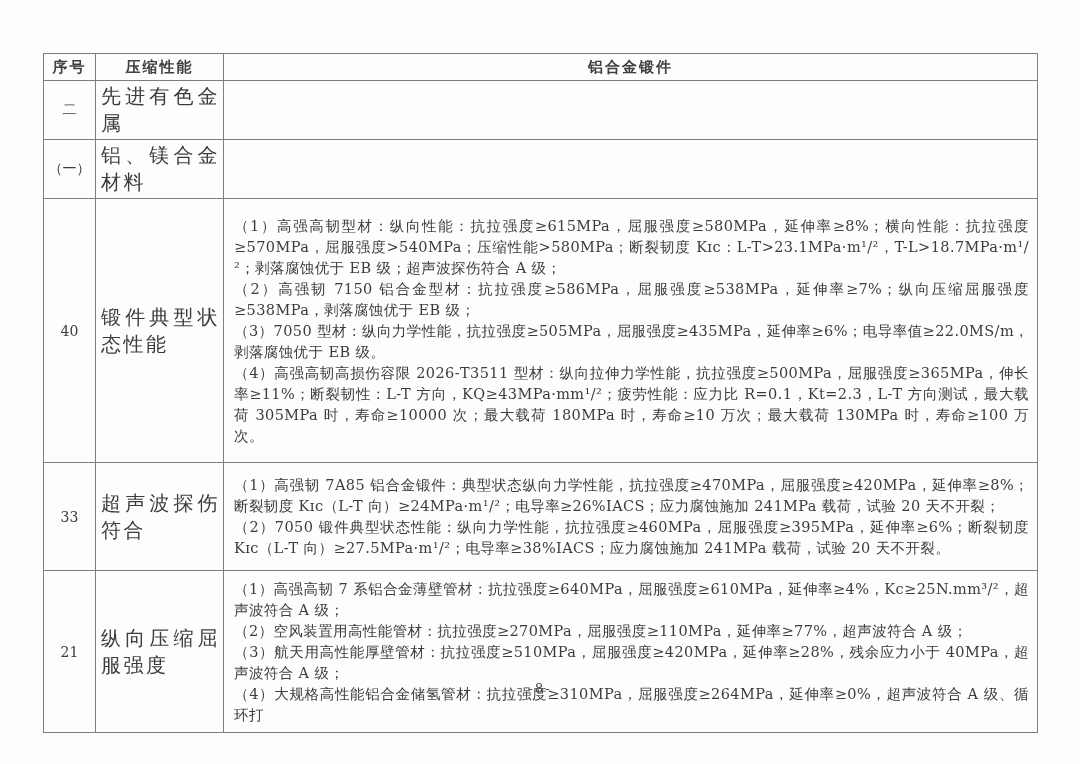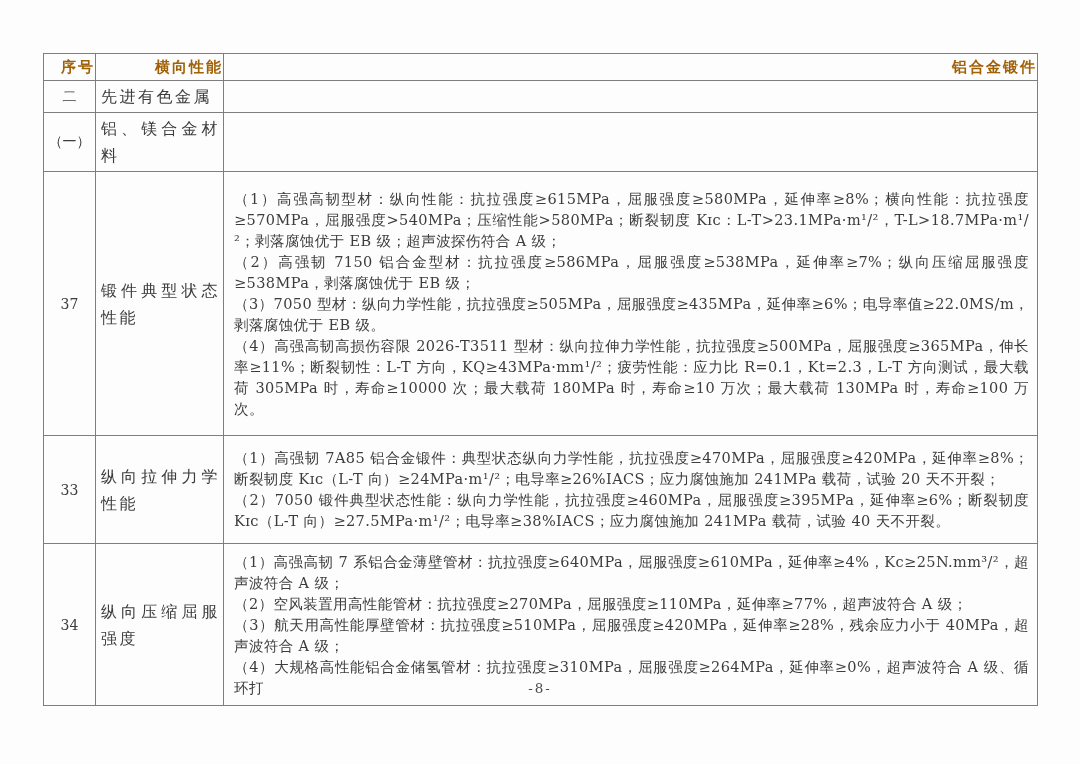--- a/index.html
+++ b/index.html
@@ -13,29 +13,29 @@
   table.materials{
     position:absolute;left:43px;top:53px;width:994px;
     border-collapse:collapse;table-layout:fixed;
   }
   table.materials th, table.materials td{
     border:1px solid #7e7e7e;
     vertical-align:middle;
     overflow:hidden;
   }
   th{
-    font-size:15px;font-weight:bold;text-align:right;color:#a16207;
+    font-size:15px;font-weight:bold;text-align:center;color:#404040;
     letter-spacing:2px;padding:0;
   }
   td.num{
     width:52px;text-align:center;font-size:14px;letter-spacing:0;
     padding:0 1px;
   }
   td.name{
-    width:128px;font-size:16px;letter-spacing:2.5px;
+    width:128px;font-size:20px;letter-spacing:2.5px;
     padding:2px 3px 2px 5px;line-height:27px;text-align:justify;
   }
   td.perf{
     width:814px;font-size:14.5px;line-height:21px;
     padding:3px 8px 2px 10px;text-align:justify;vertical-align:top;
     letter-spacing:0.4px;
   }
   tr.h-head{height:27px;}
   tr.h-a{height:27px;}
   tr.h-b{height:41px;}
@@ -55,58 +55,58 @@
 
   <table class="materials">
     <colgroup>
       <col style="width:52px">
         <col style="width:128px">
         <col style="width:814px">
     </colgroup>
     <tbody>
         <tr class="h-head">
       <th>序号</th>
-      <th>横向性能</th>
+      <th>压缩性能</th>
       <th>铝合金锻件</th>
     </tr>
 
     <tr class="h-a">
       <td class="num">二</td>
       <td class="name">先进有色金属</td>
       <td class="perf"></td>
     </tr>
 
     <tr class="h-b">
       <td class="num">（一）</td>
       <td class="name">铝、镁合金材料</td>
       <td class="perf"></td>
     </tr>
 
     <tr class="h-32">
-      <td class="num">37</td>
+      <td class="num">40</td>
       <td class="name">锻件典型状态性能</td>
       <td class="perf">
         <div class="item">（1）高强高韧型材：纵向性能：抗拉强度≥615MPa，屈服强度≥580MPa，延伸率≥8%；横向性能：抗拉强度≥570MPa，屈服强度&gt;540MPa；压缩性能&gt;580MPa；断裂韧度 Kɪᴄ：L-T&gt;23.1MPa·m¹/²，T-L&gt;18.7MPa·m¹/²；剥落腐蚀优于 EB 级；超声波探伤符合 A 级；</div>
         <div class="item">（2）高强韧 7150 铝合金型材：抗拉强度≥586MPa，屈服强度≥538MPa，延伸率≥7%；纵向压缩屈服强度≥538MPa，剥落腐蚀优于 EB 级；</div>
         <div class="item">（3）7050 型材：纵向力学性能，抗拉强度≥505MPa，屈服强度≥435MPa，延伸率≥6%；电导率值≥22.0MS/m，剥落腐蚀优于 EB 级。</div>
         <div class="item">（4）高强高韧高损伤容限 2026-T3511 型材：纵向拉伸力学性能，抗拉强度≥500MPa，屈服强度≥365MPa，伸长率≥11%；断裂韧性：L-T 方向，KQ≥43MPa·mm¹/²；疲劳性能：应力比 R=0.1，Kt=2.3，L-T 方向测试，最大载荷 305MPa 时，寿命≥10000 次；最大载荷 180MPa 时，寿命≥10 万次；最大载荷 130MPa 时，寿命≥100 万次。</div>
       </td>
     </tr>
 
     <tr class="h-33">
       <td class="num">33</td>
-      <td class="name">纵向拉伸力学性能</td>
+      <td class="name">超声波探伤符合</td>
       <td class="perf">
         <div class="item">（1）高强韧 7A85 铝合金锻件：典型状态纵向力学性能，抗拉强度≥470MPa，屈服强度≥420MPa，延伸率≥8%；断裂韧度 Kɪᴄ（L-T 向）≥24MPa·m¹/²；电导率≥26%IACS；应力腐蚀施加 241MPa 载荷，试验 20 天不开裂；</div>
-        <div class="item">（2）7050 锻件典型状态性能：纵向力学性能，抗拉强度≥460MPa，屈服强度≥395MPa，延伸率≥6%；断裂韧度 Kɪᴄ（L-T 向）≥27.5MPa·m¹/²；电导率≥38%IACS；应力腐蚀施加 241MPa 载荷，试验 40 天不开裂。</div>
+        <div class="item">（2）7050 锻件典型状态性能：纵向力学性能，抗拉强度≥460MPa，屈服强度≥395MPa，延伸率≥6%；断裂韧度 Kɪᴄ（L-T 向）≥27.5MPa·m¹/²；电导率≥38%IACS；应力腐蚀施加 241MPa 载荷，试验 20 天不开裂。</div>
       </td>
     </tr>
 
     <tr class="h-34">
-      <td class="num">34</td>
+      <td class="num">21</td>
       <td class="name">纵向压缩屈服强度</td>
       <td class="perf">
         <div class="item">（1）高强高韧 7 系铝合金薄壁管材：抗拉强度≥640MPa，屈服强度≥610MPa，延伸率≥4%，Kc≥25N.mm³/²，超声波符合 A 级；</div>
         <div class="item">（2）空风装置用高性能管材：抗拉强度≥270MPa，屈服强度≥110MPa，延伸率≥77%，超声波符合 A 级；</div>
         <div class="item">（3）航天用高性能厚壁管材：抗拉强度≥510MPa，屈服强度≥420MPa，延伸率≥28%，残余应力小于 40MPa，超声波符合 A 级；</div>
         <div class="item">（4）大规格高性能铝合金储氢管材：抗拉强度≥310MPa，屈服强度≥264MPa，延伸率≥0%，超声波符合 A 级、循环打</div>
       </td>
     </tr>
   </tbody>
     </table>

